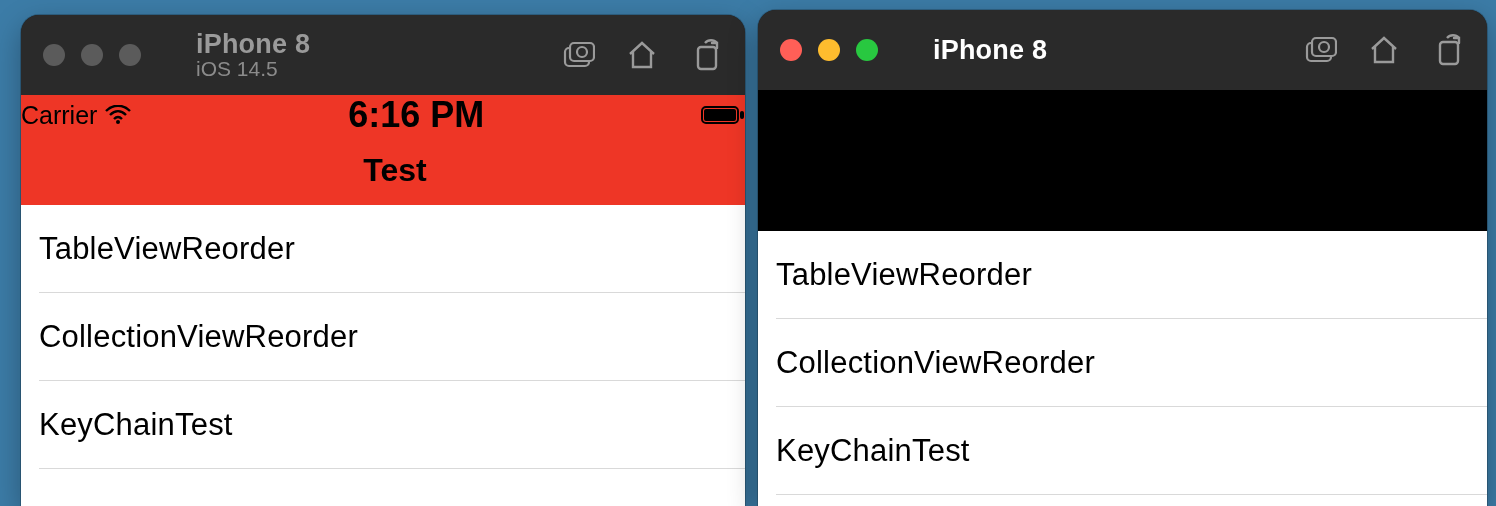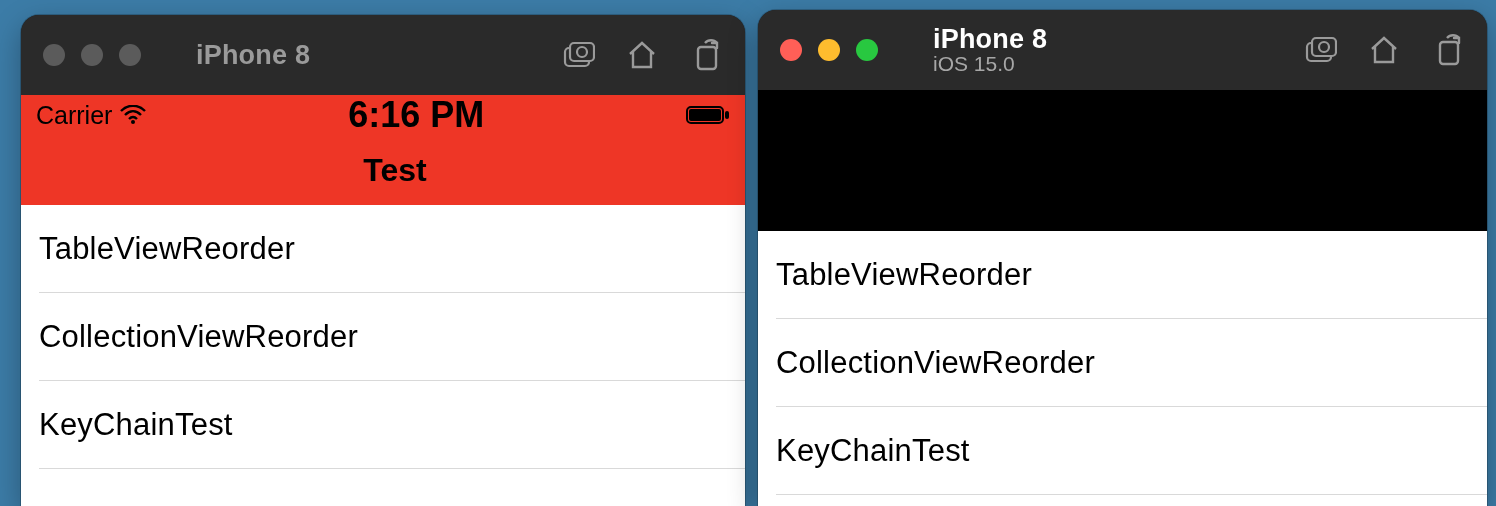--- a/index.html
+++ b/index.html
@@ -44,21 +44,21 @@
   .tbicon { width: 34px; height: 34px; display: flex; align-items: center; justify-content: center; color: #9a9a9a; cursor: default; }
   .tbicon svg { width: 34px; height: 34px; }
 
   
   .phone { background: #fff; height: calc(100% - 80px); }
 
   .statusbar {
     height: 40px;
     display: flex;
     align-items: center;
-    padding: 0 15px;
+    padding: 0 0;
     font-weight: 500;
   }
   .statusbar .carrier { font-size: 25px; font-weight: 400; display:flex; align-items:center; gap:8px;}
   .statusbar .time { flex:1; text-align:center; font-size: 36px; font-weight:600; }
   .statusbar .batt { width: 44px; display:flex; justify-content:flex-end; }
 
   .red-area { background: #ee3626; color: #000; }
   .navbar {
     height: 70px;
     display: flex;
@@ -86,20 +86,21 @@
 
 <div class="sim sim-left">
   <div class="titlebar">
     <div class="traffic">
       <div class="tl tl-dim"></div>
       <div class="tl tl-dim"></div>
       <div class="tl tl-dim"></div>
     </div>
     <div class="dev">
       <div class="dev-name">iPhone 8</div>
+      <div class="dev-os">iOS 14.5</div>
     </div>
     <div class="tbicons">
       <div class="tbicon">
         <svg viewBox="0 0 34 34" fill="none" stroke="currentColor" stroke-width="2.2">
           <rect x="4" y="10" width="24" height="18" rx="4"></rect>
           <rect x="9" y="5" width="24" height="18" rx="4" fill="#2a2a2a"></rect>
           <circle cx="21" cy="14" r="5"></circle>
         </svg>
       </div>
       <div class="tbicon">
@@ -158,21 +159,20 @@
 
 <div class="sim sim-right">
   <div class="titlebar">
     <div class="traffic">
       <div class="tl tl-close"></div>
       <div class="tl tl-min"></div>
       <div class="tl tl-max"></div>
     </div>
     <div class="dev">
       <div class="dev-name">iPhone 8</div>
-      <div class="dev-os">iOS 15.0</div>
     </div>
     <div class="tbicons">
       <div class="tbicon">
         <svg viewBox="0 0 34 34" fill="none" stroke="currentColor" stroke-width="2.2">
           <rect x="4" y="10" width="24" height="18" rx="4"></rect>
           <rect x="9" y="5" width="24" height="18" rx="4" fill="#2a2a2a"></rect>
           <circle cx="21" cy="14" r="5"></circle>
         </svg>
       </div>
       <div class="tbicon">

